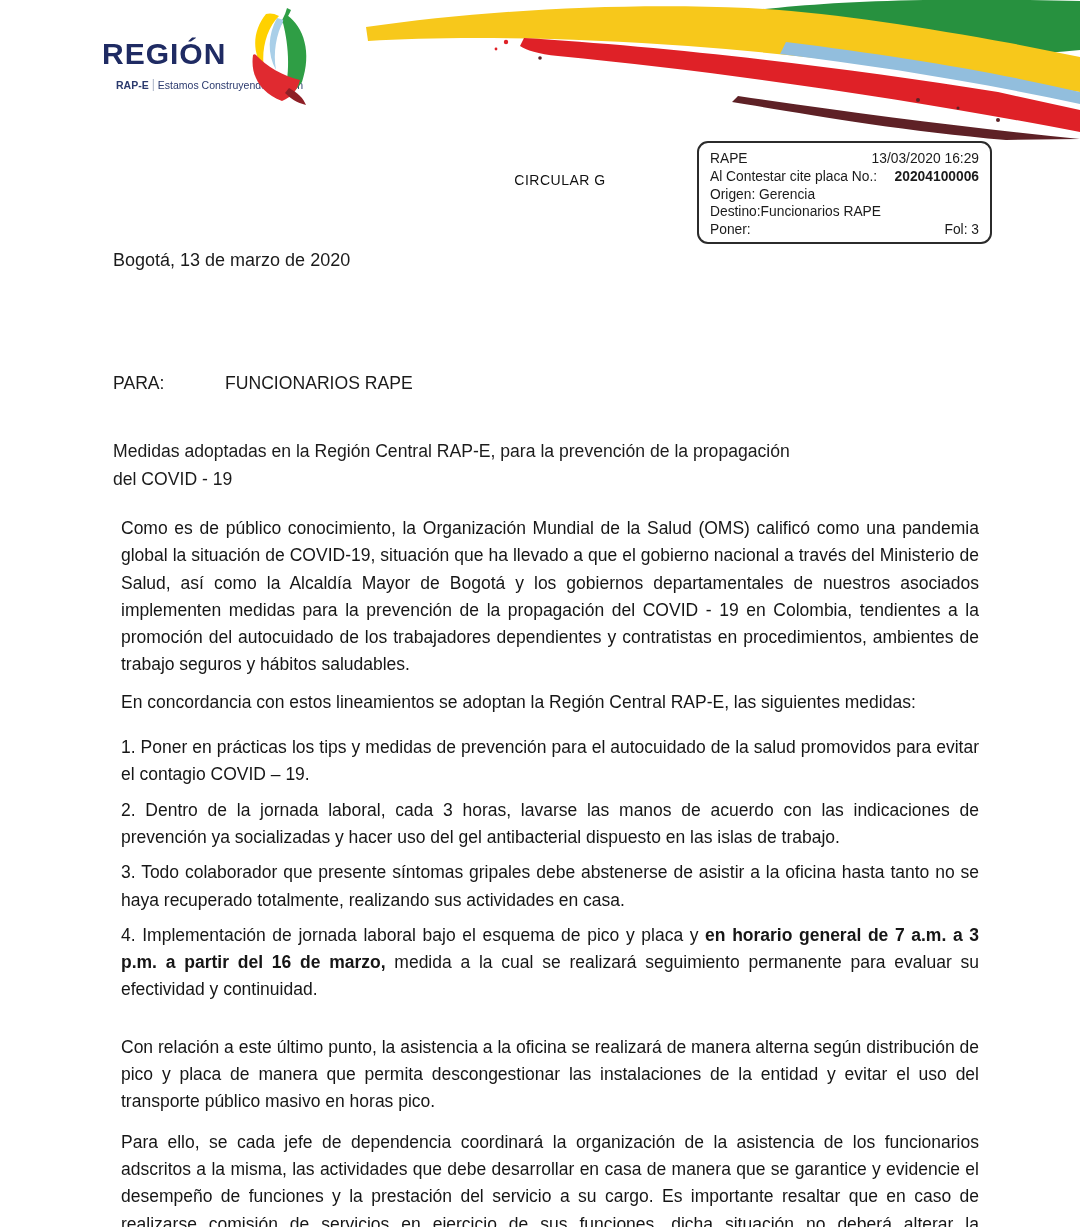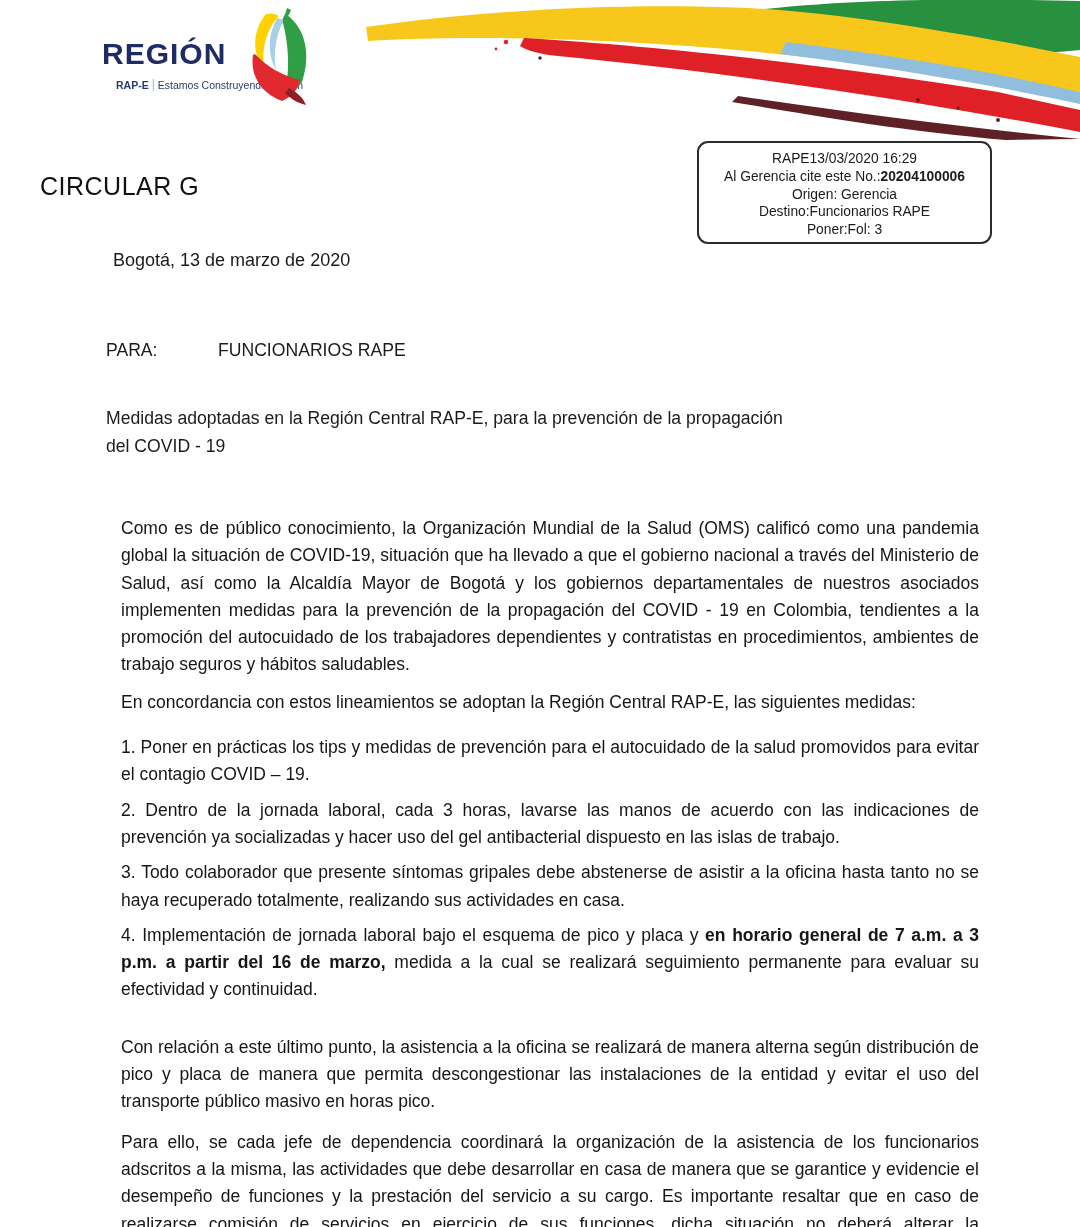--- a/index.html
+++ b/index.html
@@ -12,30 +12,30 @@
   .banner { position:absolute; top:0; left:358px; width:722px; height:140px; }
   
   .logo { position:absolute; top:40px; left:102px; width:220px; }
   .logo-line { font-weight:800; font-size:30px; line-height:28px; letter-spacing:1px; color:#1f2b63; }
   .logo-tagline { margin-top:9px; display:flex; align-items:flex-end; gap:3px; font-size:10.5px; color:#2b3a6e;margin-left:14px; }
   .logo-tagline .rap { font-weight:700; }
   .logo-tagline .sep { color:#aab3c6; font-size:12px; }
   .flame { position:absolute; top:8px; left:243px; width:70px; height:100px; }
   
   .circular-title { position:absolute; top:172px; left:40px; width:1040px;
-    font-size:25px; letter-spacing:0.5px; color:#111; }
+    text-align:center; font-size:14px; letter-spacing:0.5px; color:#111; }
   
   .stamp { position:absolute; top:141px; left:697px; width:295px; height:103px;
     border:2.5px solid #2b2b2b; border-radius:11px; padding:7px 11px 6px;
     font-size:13.8px; line-height:17.8px; color:#1b1b1b; background:#fff; }
-  .stamp-row { display:flex; justify-content:center; white-space:nowrap; }
+  .stamp-row { display:flex; justify-content:space-between; white-space:nowrap; }
   .stamp-num { font-weight:700; }
   
   .city-date { position:absolute; top:250px; left:113px; font-size:18px; }
-  .field-row { position:absolute; left:106px; display:flex; font-size:17.6px; line-height:28px; }
+  .field-row { position:absolute; left:113px; display:flex; font-size:17.6px; line-height:28px;margin-top:33px; }
   .field-row .label { flex:0 0 112px; }
   .row-para { top:336px; }
   .row-asunto { top:404px; width:830px; }
   .row-asunto .value { width:702px; }
   
   .body { position:absolute; top:507px; left:113px; width:874px;
     font-size:17.5px; line-height:27.3px; text-align:justify; color:#161616; }
   .body p { margin:8px; }
   .p1 { margin-bottom:10px !important; }
   .p2 { margin-bottom:18px !important; }
@@ -82,21 +82,21 @@
   </svg>
 
   <div class="circular-title">CIRCULAR G</div>
 
   <div class="stamp">
     <div class="stamp-row">
       <span>RAPE</span>
       <span>13/03/2020 16:29</span>
     </div>
     <div class="stamp-row">
-      <span>Al Gerencia cite este No.:</span>
+      <span>Al Contestar cite placa No.:</span>
       <span class="stamp-num">20204100006</span>
     </div>
     <div class="stamp-row">
       <span>Origen: Gerencia</span>
     </div>
     <div class="stamp-row">
       <span>Destino:Funcionarios RAPE</span>
     </div>
     <div class="stamp-row">
       <span>Poner:</span>

